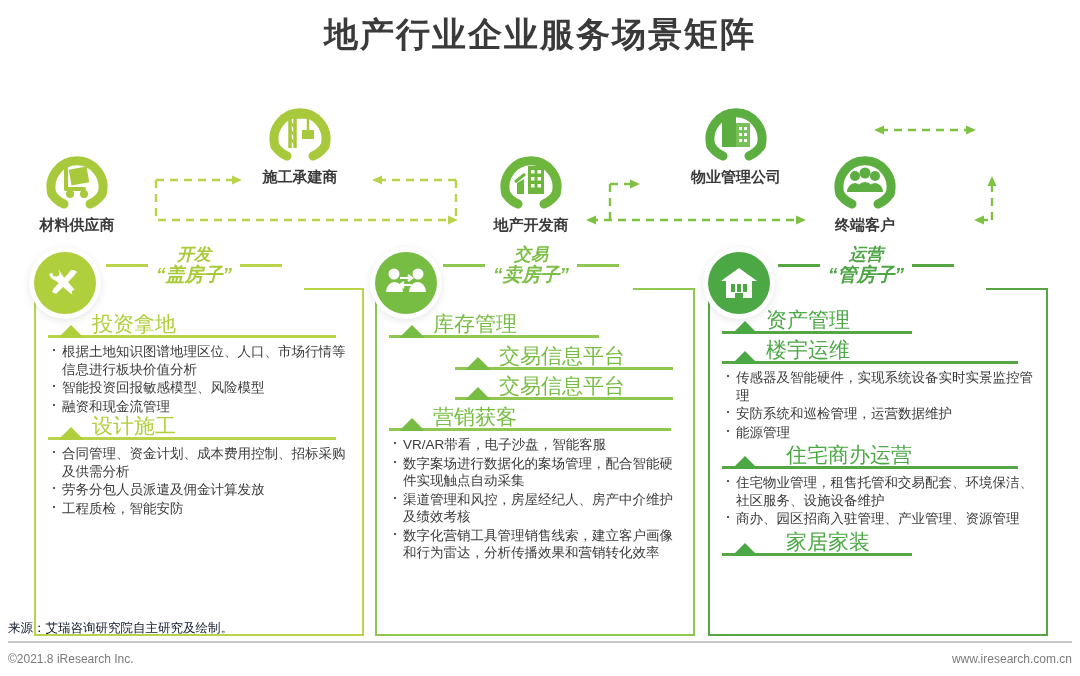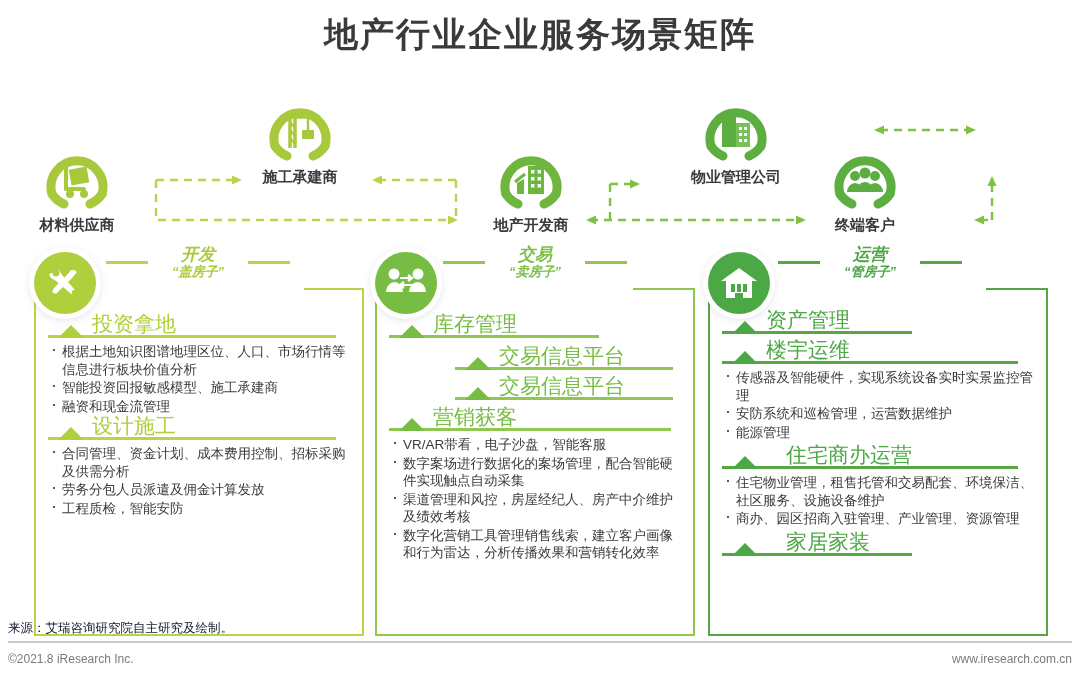--- a/index.html
+++ b/index.html
@@ -61,33 +61,33 @@
     background: #b0cf3c;
     display: flex; align-items: center; justify-content: center;
     box-shadow: 0 0 0 5px #ffffff, 0 2px 7px 5px rgba(120,130,150,0.18);
     z-index: 5;
   }
   .panel2 .panel-icon { background: #78bd43; }
   .panel3 .panel-icon { background: #4ba845; }
 
   .panel-head {
     position: absolute; top: -6px;
-    display: flex; align-items: center; gap: 24px;
+    display: flex; align-items: center; gap: 8px;
     z-index: 4;
   }
   .panel-head .rule { width: 42px; height: 3px; background: #b9d44a; }
   .panel2 .panel-head .rule { background: #8fc751; }
   .panel3 .panel-head .rule { background: #56a743; }
   .head-text { text-align: center; line-height: 1.1; }
   .head-kicker {
     font-size: 17px; font-weight: bold; color: #a9ca39;
     font-style: italic;
   }
   .head-main {
-    font-size: 13px; font-weight: bold; color: #a9ca39;
+    font-size: 19px; font-weight: bold; color: #a9ca39;
     font-style: italic; white-space: nowrap;
   }
   .panel2 .head-kicker, .panel2 .head-main { color: #7dbf46; }
   .panel3 .head-kicker, .panel3 .head-main { color: #4ea545; }
 
   
   .sec { position: relative; margin: 0; }
   .sec-title {
     font-size: 21px; color: #b0cf3c; font-weight: normal;
     padding-left: 44px; line-height: 20px; white-space: nowrap;
@@ -299,21 +299,21 @@
       </div>
       <div class="rule"></div>
     </div>
 
     <div style="position:absolute; left:14px; top:62px; width:302px;">
       <div class="sec">
         <div class="sec-title">投资拿地</div>
         <div class="sec-rule" style="width:288px;"></div>
         <ul class="bullets">
           <li>根据土地知识图谱地理区位、人口、市场行情等信息进行板块价值分析</li>
-          <li>智能投资回报敏感模型、施工承建商</li>
+          <li>智能投资回报敏感模型、风险模型</li>
           <li>融资和现金流管理</li>
         </ul>
       </div>
       <div class="sec" style="">
         <div class="sec-title">设计施工</div>
         <div class="sec-rule" style="width:288px;"></div>
         <ul class="bullets">
           <li>合同管理、资金计划、成本费用控制、招标采购及供需分析</li>
           <li>劳务分包人员派遣及佣金计算发放</li>
           <li>工程质检，智能安防</li>

